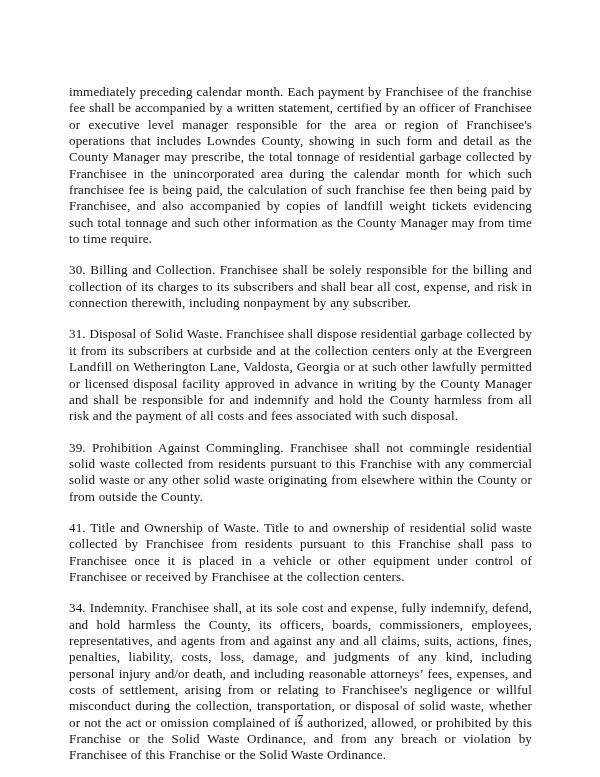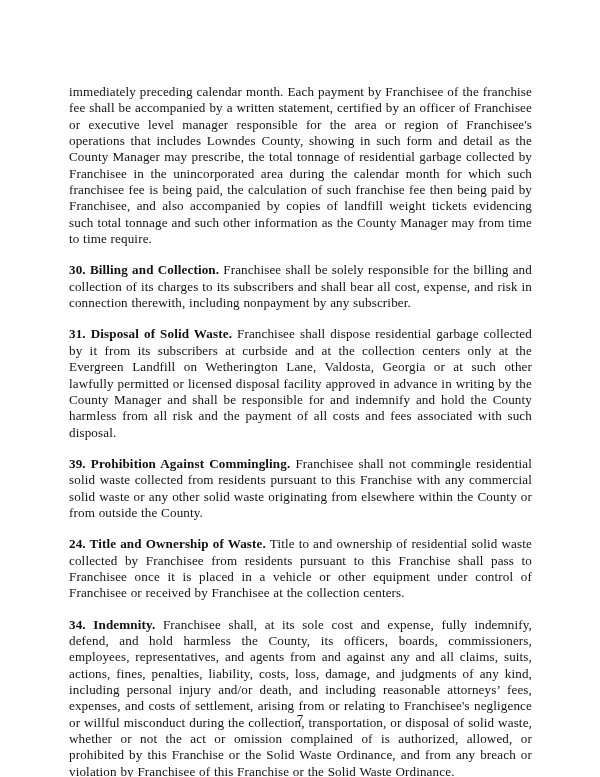--- a/index.html
+++ b/index.html
@@ -37,21 +37,21 @@
     text-justify: inter-word;
     letter-spacing: 0.01em;
     word-spacing: 0.02em;
     -webkit-hyphens: none;
     hyphens: none;
   }
   p.para:last-of-type {
     margin-bottom: 0;
   }
   .heading {
-    font-weight: bold;
+    font-weight: normal;
   }
   .page-number {
     position: absolute;
     left: 0;
     top: 711px;
     width: 600px;
     text-align: center;
     font-size: 13.1px;
     line-height: 16px;
     font-family: "Liberation Serif", "DejaVu Serif", serif;
@@ -66,21 +66,21 @@
   <div class="text-column">
 
     <p class="para"><span class="heading"></span><span>immediately preceding calendar month. Each payment by Franchisee of the franchise fee shall be accompanied by a written statement, certified by an officer of Franchisee or executive level manager responsible for the area or region of Franchisee's operations that includes Lowndes County, showing in such form and detail as the County Manager may prescribe, the total tonnage of residential garbage collected by Franchisee in the unincorporated area during the calendar month for which such franchisee fee is being paid, the calculation of such franchise fee then being paid by Franchisee, and also accompanied by copies of landfill weight tickets evidencing such total tonnage and such other information as the County Manager may from time to time require.</span></p>
 
     <p class="para"><span class="heading">30. Billing and Collection.</span><span> Franchisee shall be solely responsible for the billing and collection of its charges to its subscribers and shall bear all cost, expense, and risk in connection therewith, including nonpayment by any subscriber.</span></p>
 
     <p class="para"><span class="heading">31. Disposal of Solid Waste.</span><span> Franchisee shall dispose residential garbage collected by it from its subscribers at curbside and at the collection centers only at the Evergreen Landfill on Wetherington Lane, Valdosta, Georgia or at such other lawfully permitted or licensed disposal facility approved in advance in writing by the County Manager and shall be responsible for and indemnify and hold the County harmless from all risk and the payment of all costs and fees associated with such disposal.</span></p>
 
     <p class="para"><span class="heading">39. Prohibition Against Commingling.</span><span> Franchisee shall not commingle residential solid waste collected from residents pursuant to this Franchise with any commercial solid waste or any other solid waste originating from elsewhere within the County or from outside the County.</span></p>
 
-    <p class="para"><span class="heading">24. Title and Ownership of Waste.</span><span> Title to and ownership of residential solid waste collected by Franchisee from residents pursuant to this Franchise shall pass to Franchisee once it is placed in a vehicle or other equipment under control of Franchisee or received by Franchisee at the collection centers.</span></p>
+    <p class="para"><span class="heading">41. Title and Ownership of Waste.</span><span> Title to and ownership of residential solid waste collected by Franchisee from residents pursuant to this Franchise shall pass to Franchisee once it is placed in a vehicle or other equipment under control of Franchisee or received by Franchisee at the collection centers.</span></p>
 
     <p class="para"><span class="heading">34. Indemnity.</span><span> Franchisee shall, at its sole cost and expense, fully indemnify, defend, and hold harmless the County, its officers, boards, commissioners, employees, representatives, and agents from and against any and all claims, suits, actions, fines, penalties, liability, costs, loss, damage, and judgments of any kind, including personal injury and/or death, and including reasonable attorneys’ fees, expenses, and costs of settlement, arising from or relating to Franchisee's negligence or willful misconduct during the collection, transportation, or disposal of solid waste, whether or not the act or omission complained of is authorized, allowed, or prohibited by this Franchise or the Solid Waste Ordinance, and from any breach or violation by Franchisee of this Franchise or the Solid Waste Ordinance.</span></p>
 
   </div>
 
   <div class="page-number">7</div>
 
 </div>
 
 </body></html>

